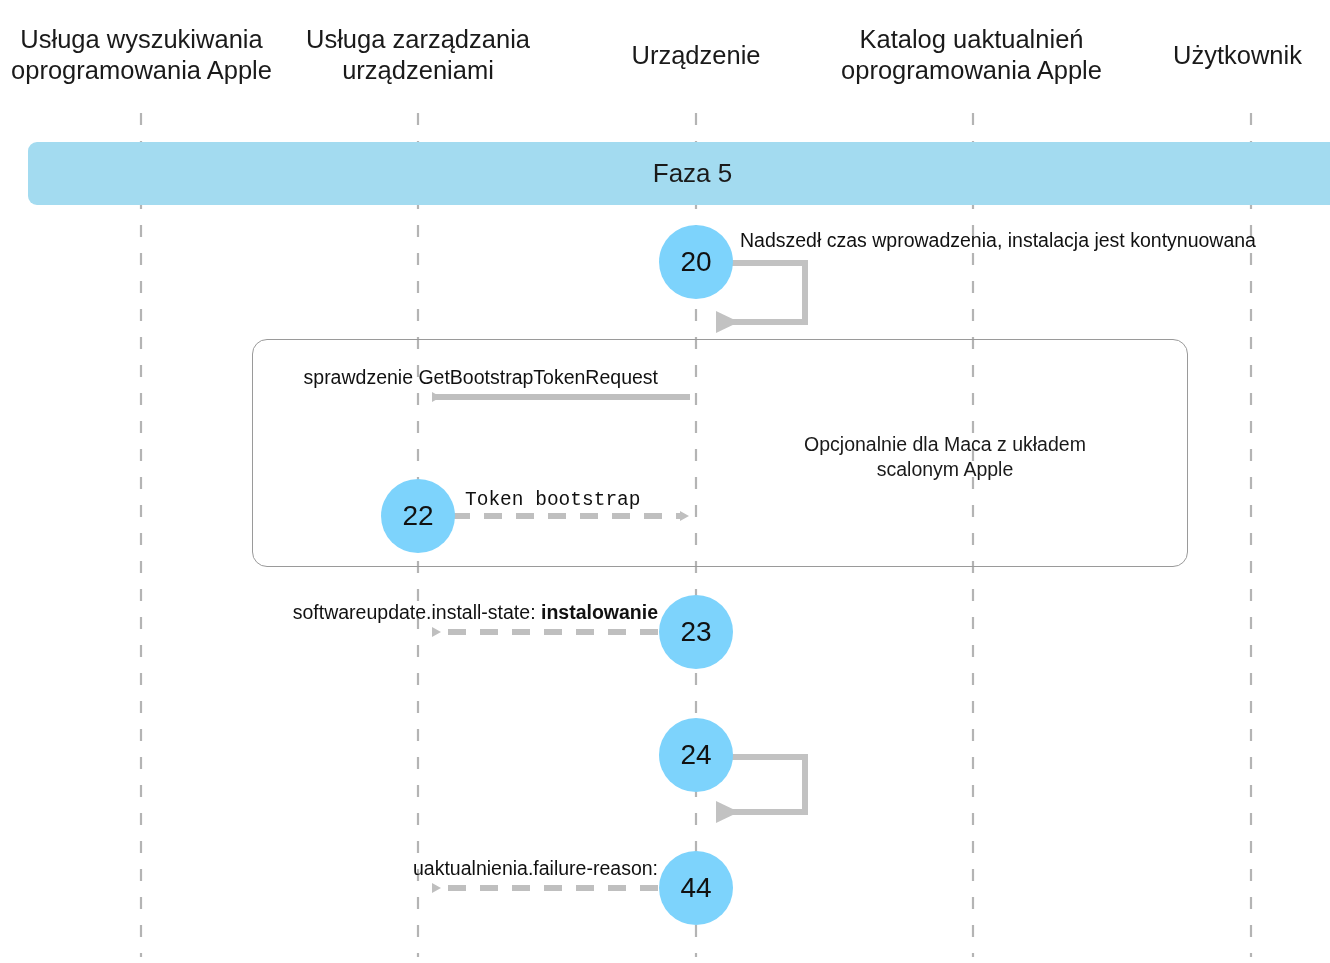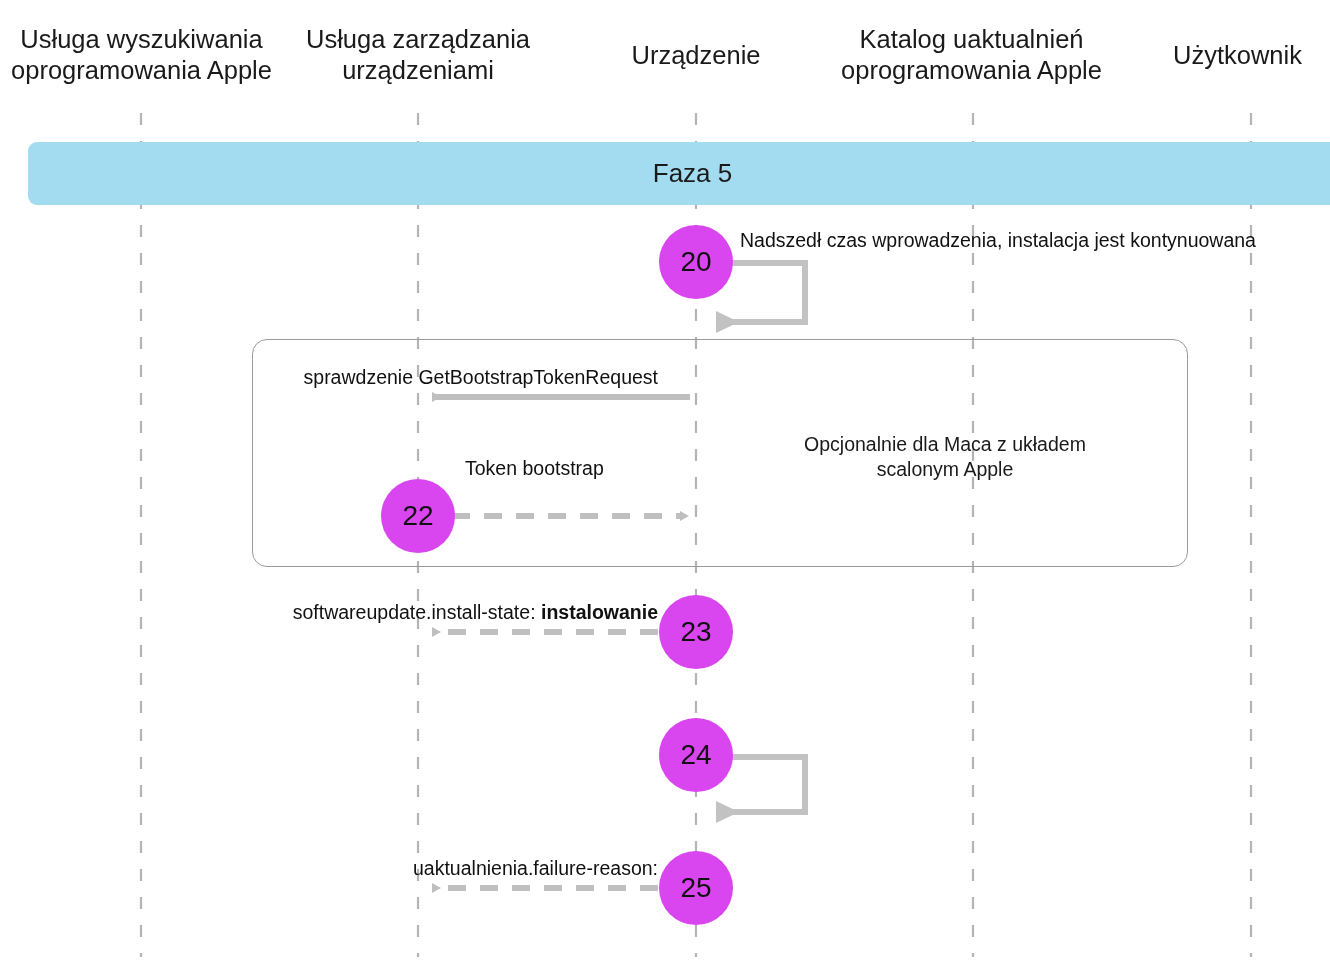--- a/index.html
+++ b/index.html
@@ -52,21 +52,21 @@
   .opt-note {
     position: absolute;
     text-align: center;
     font-size: 19.5px;
     line-height: 25px;
     color: #1a1a1a;
   }
   .step-circle {
     position: absolute;
     border-radius: 50%;
-    background: #d946ef;
+    background: #7dd3fc;
     display: flex;
     align-items: center;
     justify-content: center;
     font-size: 28px;
     color: #111111;
   }
   .msg-label {
     position: absolute;
     font-size: 19.5px;
     line-height: 24px;
@@ -140,25 +140,25 @@
 
   <div class="opt-box" style="left:252px; top:339px; width:936px; height:228px;"></div>
   <div class="opt-note" style="left:790px; top:432px; width:310px;">Opcjonalnie dla Maca z układem scalonym Apple</div>
 
   <div class="step-circle" style="left:659px; top:225px; width:74px; height:74px;">20</div>
   <div class="msg-label left" style="left:740px; top:228px;">Nadszedł czas wprowadzenia, instalacja jest kontynuowana</div>
 
   <div class="msg-label right" style="left:200px; top:365px; width:458px;">sprawdzenie GetBootstrapTokenRequest</div>
 
   <div class="step-circle" style="left:381px; top:479px; width:74px; height:74px;">22</div>
-  <div class="msg-label left" style="left:465px; top:456px;">Token bootstrap</div>
+  <div class="msg-label left" style="left:465px; top:488px;font-family:Liberation Mono, monospace;">Token bootstrap</div>
 
   <div class="step-circle" style="left:659px; top:595px; width:74px; height:74px;">23</div>
   <div class="msg-label right" style="left:180px; top:600px; width:478px;">
     <span>softwareupdate.install-state: </span><b>instalowanie</b>
   </div>
 
   <div class="step-circle" style="left:659px; top:718px; width:74px; height:74px;text-align:center;">24</div>
 
-  <div class="step-circle" style="left:659px; top:851px; width:74px; height:74px;">25</div>
+  <div class="step-circle" style="left:659px; top:851px; width:74px; height:74px;">44</div>
   <div class="msg-label right" style="left:180px; top:856px; width:478px;">uaktualnienia.failure-reason:</div>
 
 </div>
 
 </body></html>

